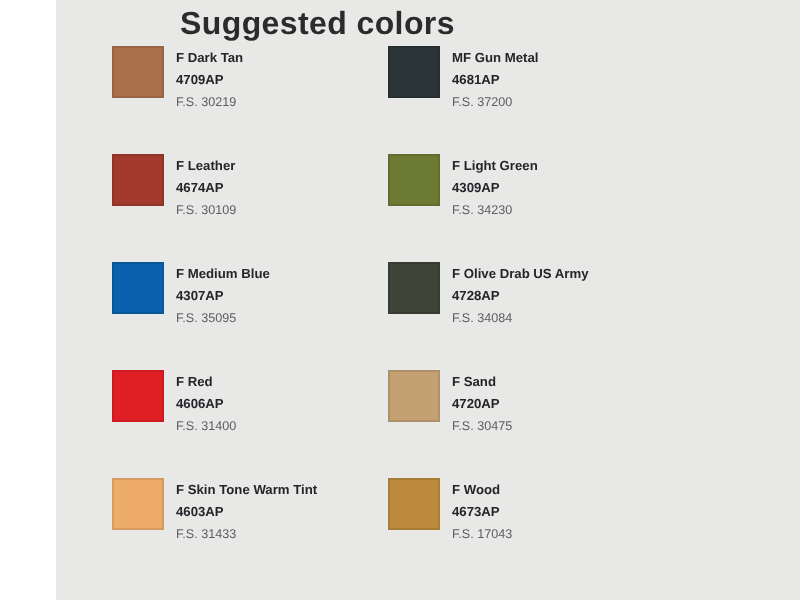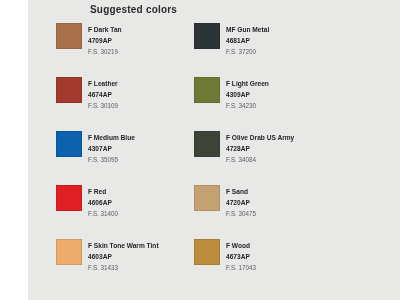--- a/index.html
+++ b/index.html
@@ -25,21 +25,21 @@
     left: 28px;
     top: 0;
     width: 372px;
     height: 300px;
     background: #e8e8e7;
   }
   #title {
     position: absolute;
     left: 90px;
     top: 4px;
-    font-size: 10px;
+    font-size: 16px;
     font-weight: bold;
     color: #2b2b2b;
     letter-spacing: 0.2px;
     white-space: nowrap;
   }
   #grid {
     position: absolute;
     left: 56px;
     top: 23px;
     width: 344px;

